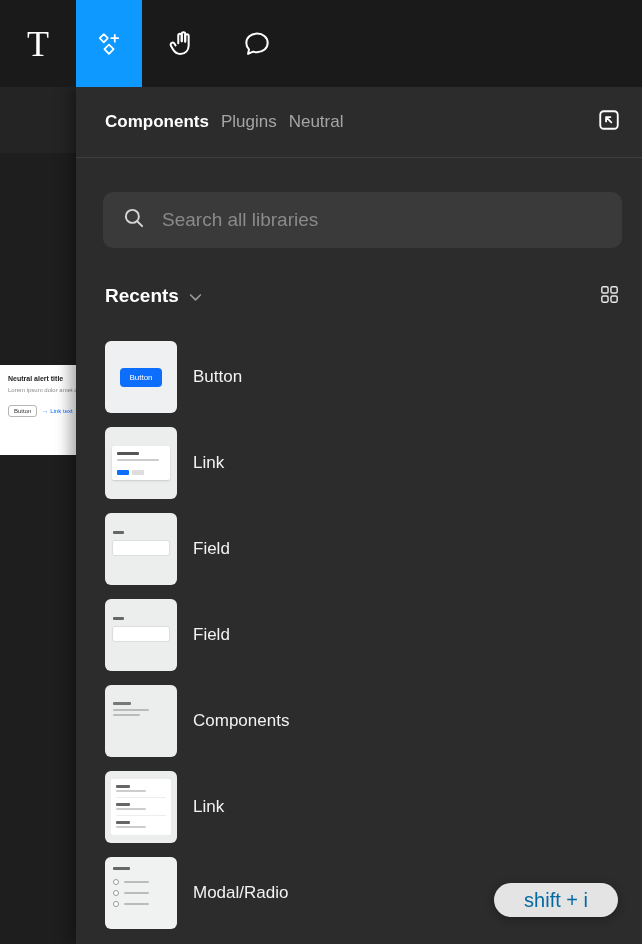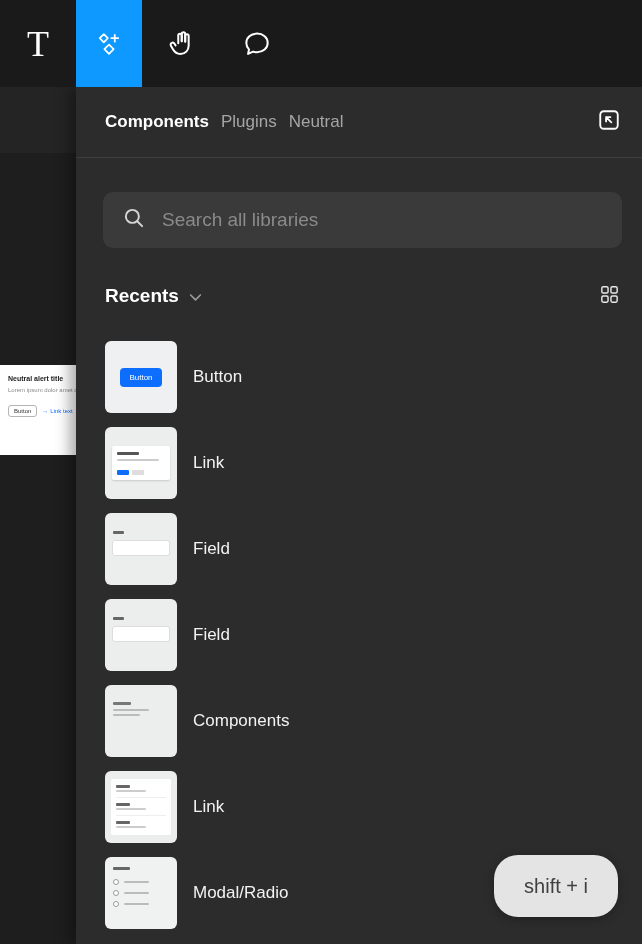--- a/index.html
+++ b/index.html
@@ -82,21 +82,21 @@
   .tg-r{position:absolute;left:5px;right:5px;height:1px;background:#eee;}
   .tg-l{position:absolute;border-radius:1px;}
   .tg-dark{background:#666;height:3px;width:14px;}
   .tg-light{background:#ccc;height:2px;width:30px;}
 
   .thumb-radio{background:#f0f1f1;}
   .tr-title{position:absolute;left:8px;top:10px;width:17px;height:3px;background:#666;border-radius:1px;}
   .tr-circle{position:absolute;left:8px;width:6px;height:6px;border:1px solid #999;border-radius:50%;background:#fff;}
   .tr-line{position:absolute;left:19px;width:25px;height:2px;background:#bbb;border-radius:1px;}
 
-  .shortcut-pill{position:absolute;right:24px;bottom:27px;height:62px;padding:0 30px;background:var(--pill-bg);color:#404040;font-size:20px;border-radius:24px;display:flex;align-items:center;box-shadow:0 2px 10px rgba(0,0,0,.3);z-index:5;}
+  .shortcut-pill{position:absolute;right:24px;bottom:27px;height:34px;padding:0 30px;background:var(--pill-bg);color:#0369a1;font-size:20px;border-radius:24px;display:flex;align-items:center;box-shadow:0 2px 10px rgba(0,0,0,.3);z-index:5;}
 </style>
 </head>
 <body>
 
 <div class="screen">
 
   <div class="toolbar">
     <div class="tool t-text">
       <span class="t-glyph">T</span>
     </div>

